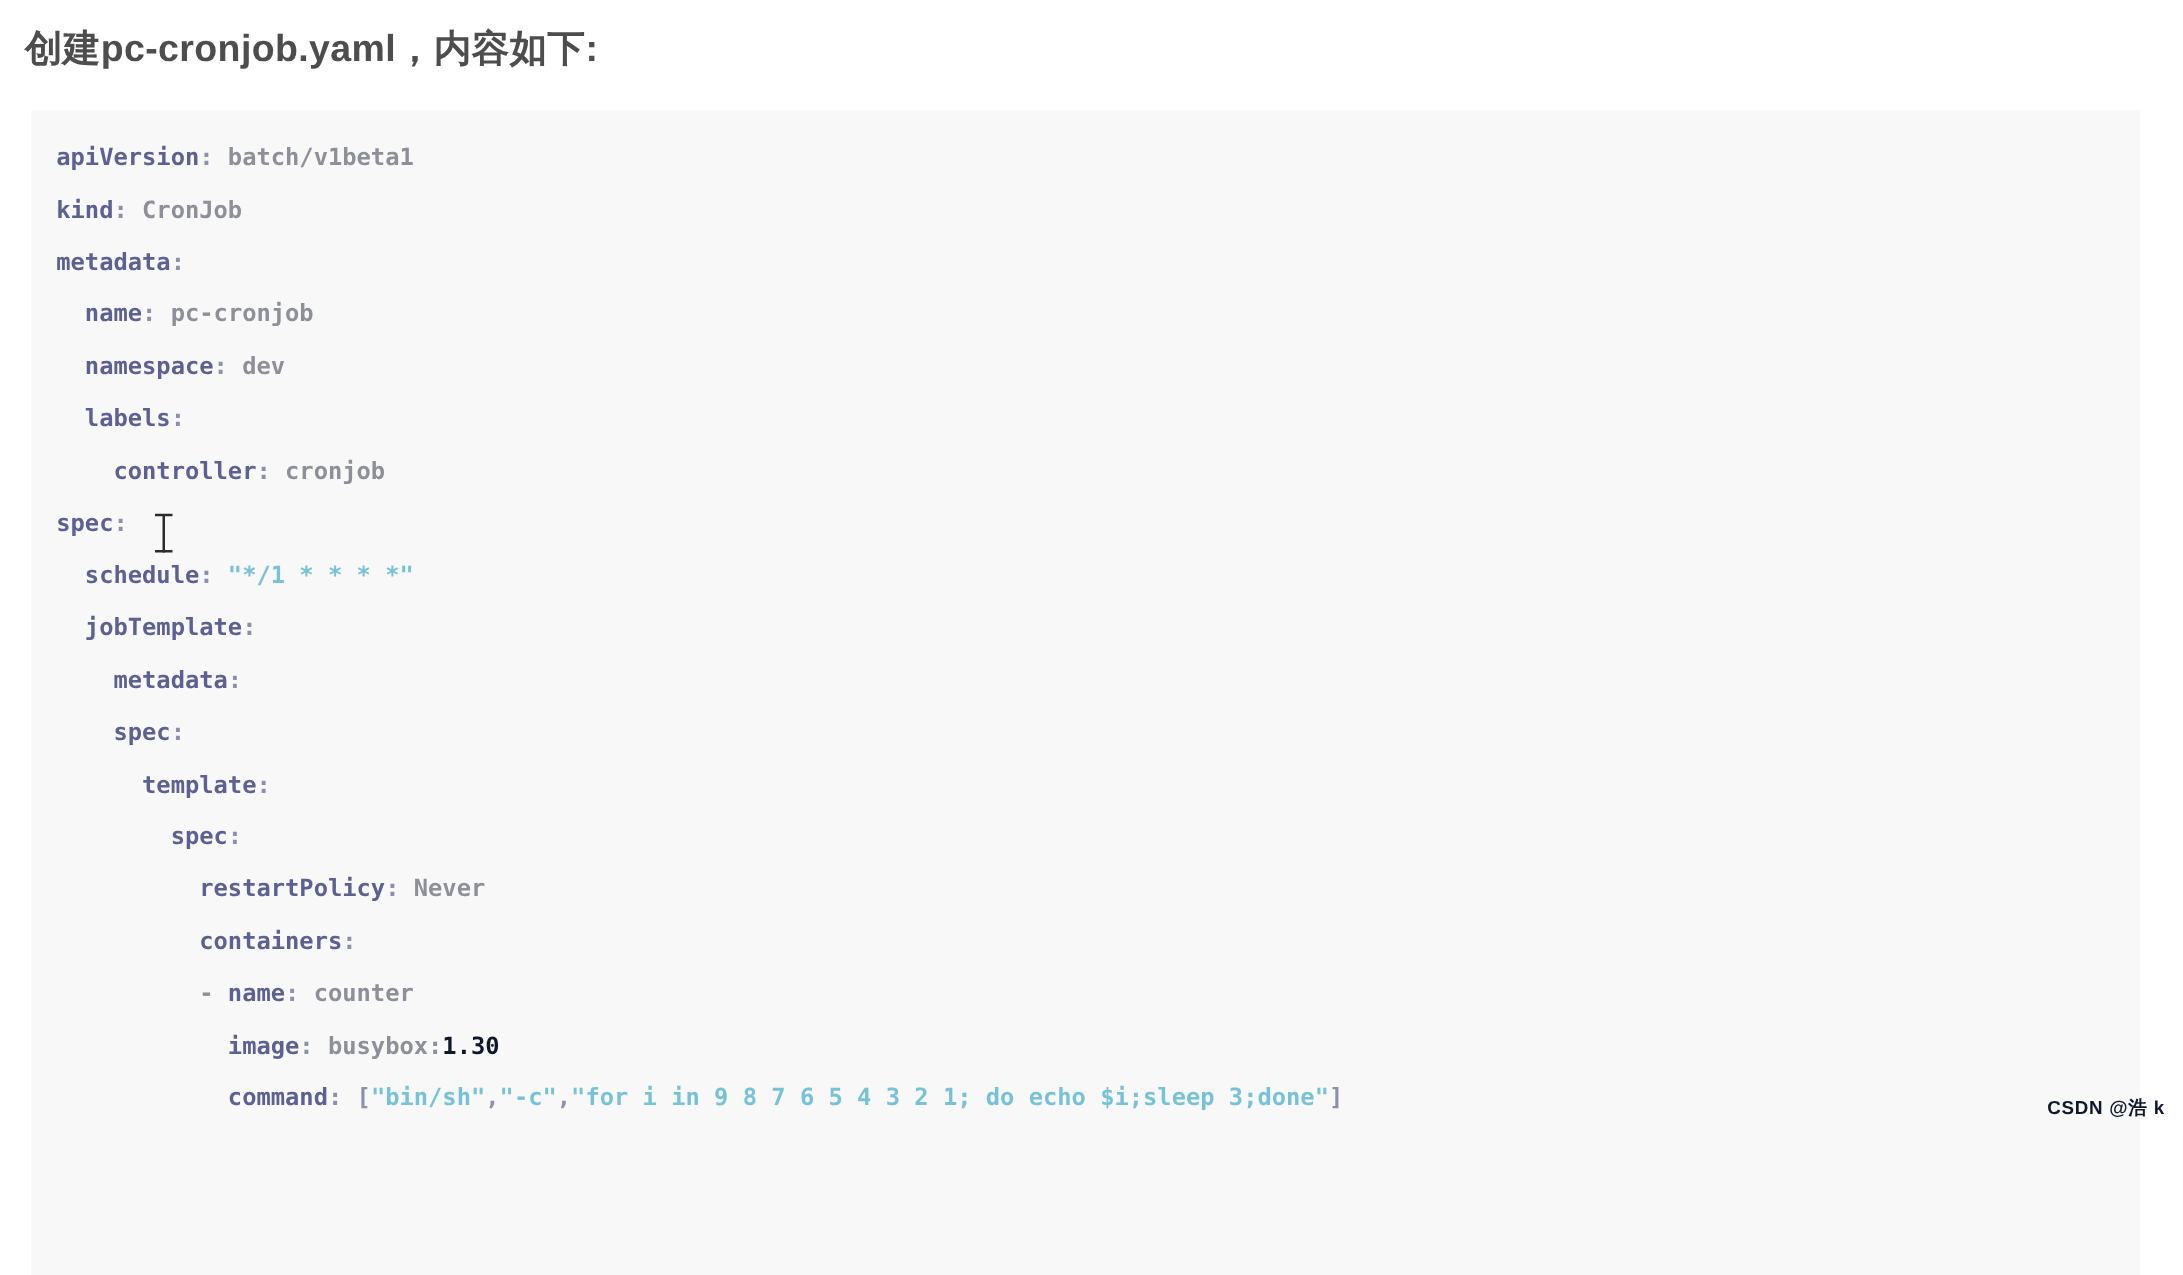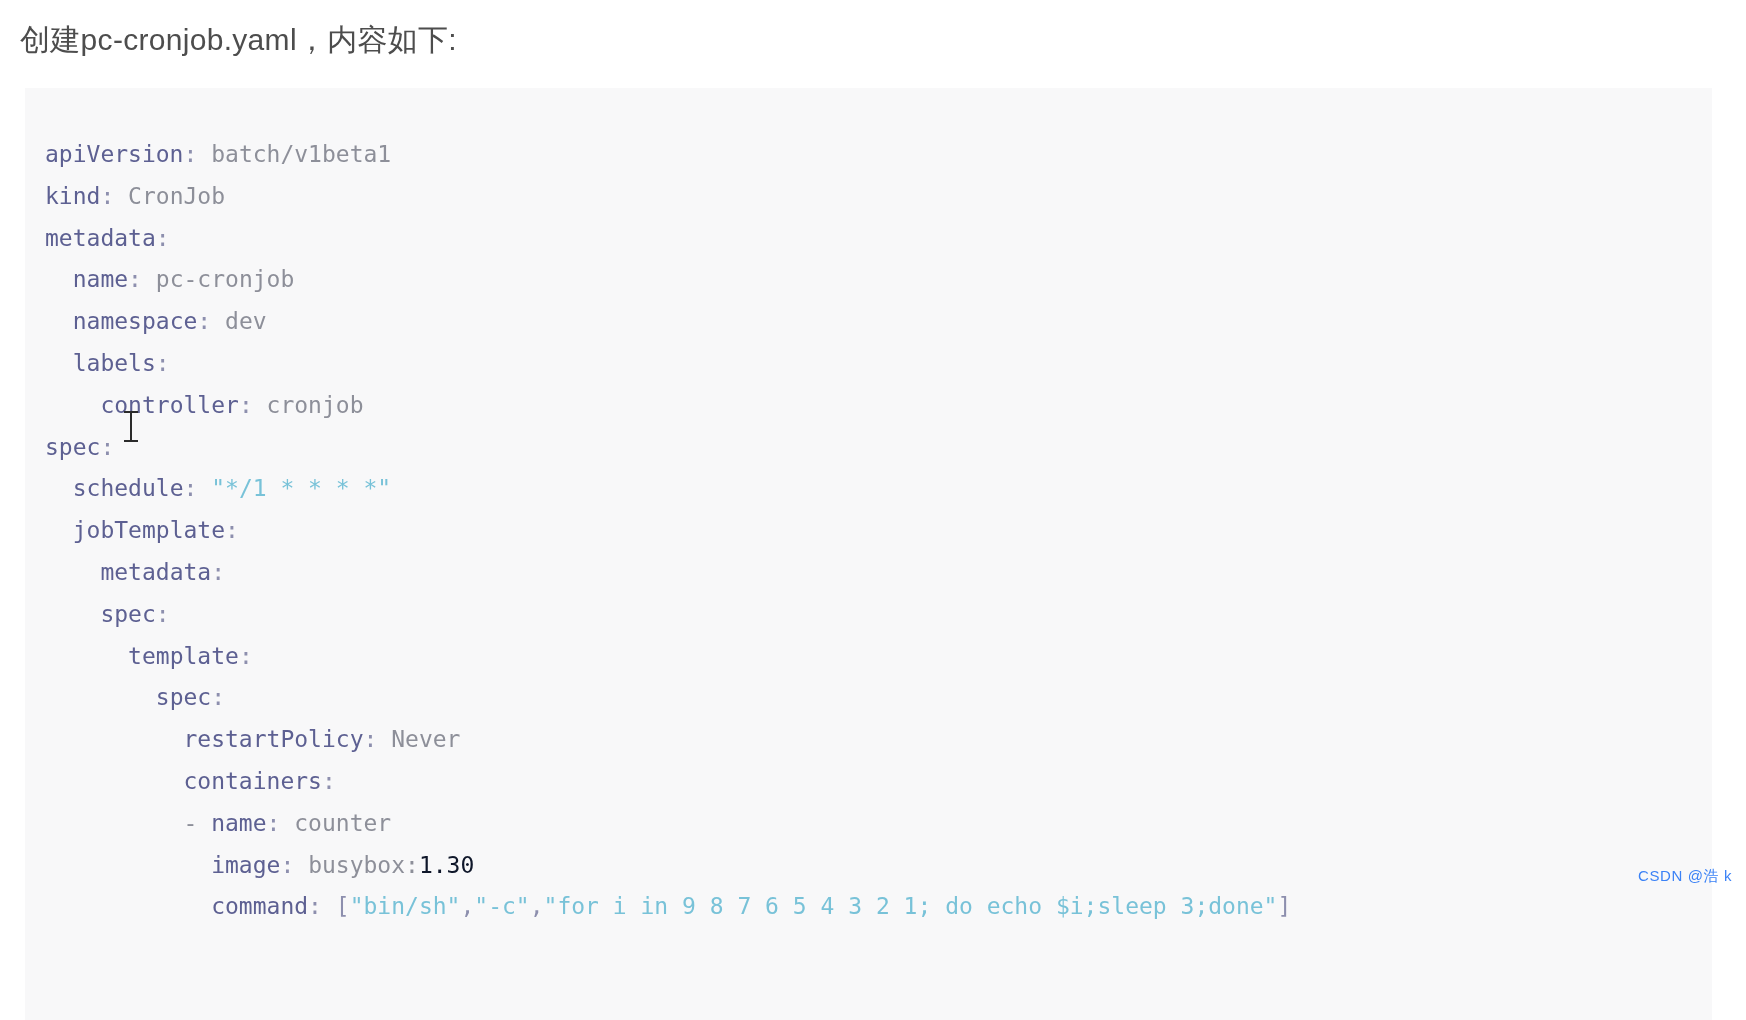--- a/index.html
+++ b/index.html
@@ -12,20 +12,21 @@
     height: 1020px;
     overflow: hidden;
     font-family: "Liberation Sans", sans-serif;
     position: relative;
   }
   .page {
     position: relative;
     width: 1746px;
     height: 904px;
     background: #ffffff;
+    font-weight: bold;
   }
   .intro-text {
     position: absolute;
     left: 20px;
     top: 18px;
     font-family: "Liberation Sans", sans-serif;
     font-size: 30px;
     line-height: 44px;
     color: #4d4d4d;
     letter-spacing: 0.3px;
@@ -37,26 +38,25 @@
     top: 88px;
     width: 1687px;
     height: 932px;
     background: #f8f8f9;
     box-sizing: border-box;
     padding: 18px 0 0 20px;
     overflow: hidden;
   }
   .code-lines {
     font-family: "DejaVu Sans Mono", "Liberation Mono", monospace;
-    font-size: 23px;
+    font-size: 19px;
     line-height: 41.8px;
     white-space: pre;
     color: #5b6086;
     letter-spacing: 0px;
-    margin-top: 28px;
   }
   .ln {
     white-space: pre;
     display: block;
     height: 41.8px;
   }
   .tok-key   { color: #5d6092; }
   .tok-punct { color: #8d8fae; }
   .tok-plain { color: #8d8f99; }
   .tok-str   { color: #78c2d8; }
@@ -86,24 +86,24 @@
     width: 14px;
     height: 2px;
     background: #2b2b2b;
   }
   .cursor-ibeam .cap-top { top: 2px; }
   .cursor-ibeam .cap-bot { top: 31px; }
 
   .watermark {
     position: absolute;
     right: 14px;
-    bottom: 18px;
+    bottom: 8px;
     font-family: "Liberation Sans", sans-serif;
     font-size: 15px;
-    color: #3b82f6;
+    color: #0f172a;
     letter-spacing: 0.6px;
     white-space: pre;
   }
 </style>
 </head>
 <body>
 
 <div class="page">
 
   <div class="intro-text">创建pc-cronjob.yaml，内容如下:</div>

